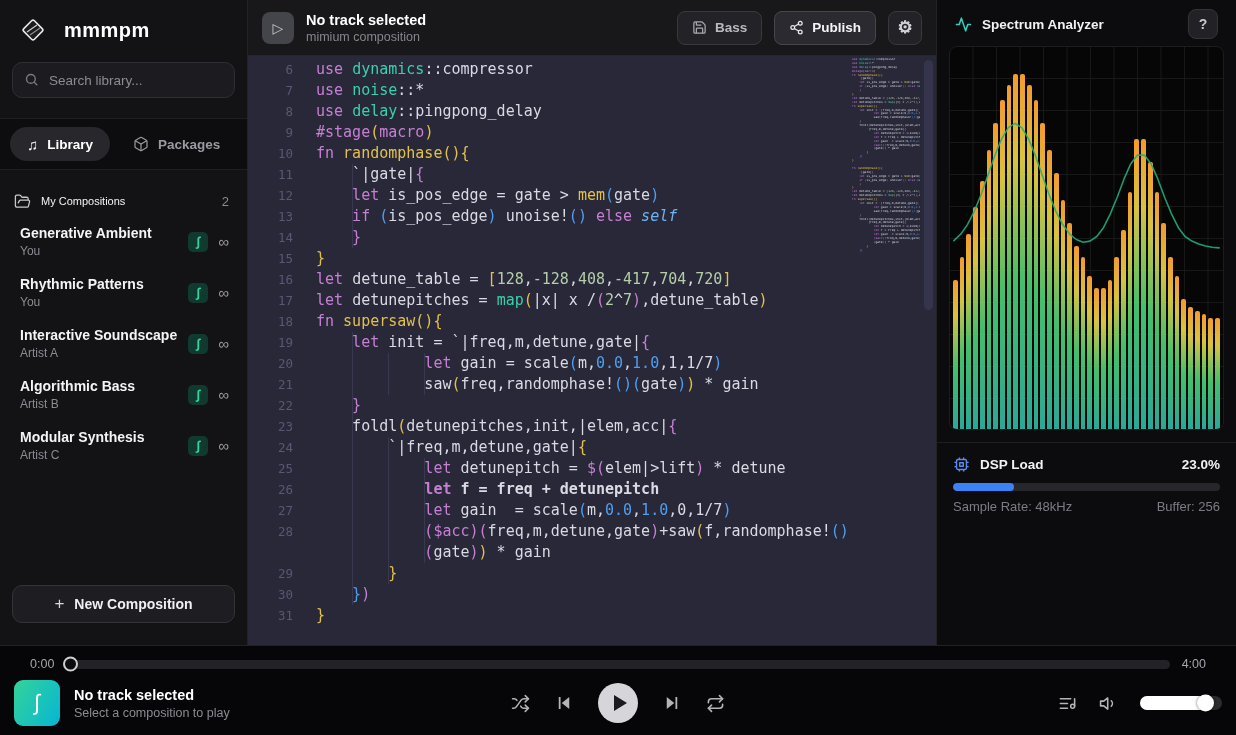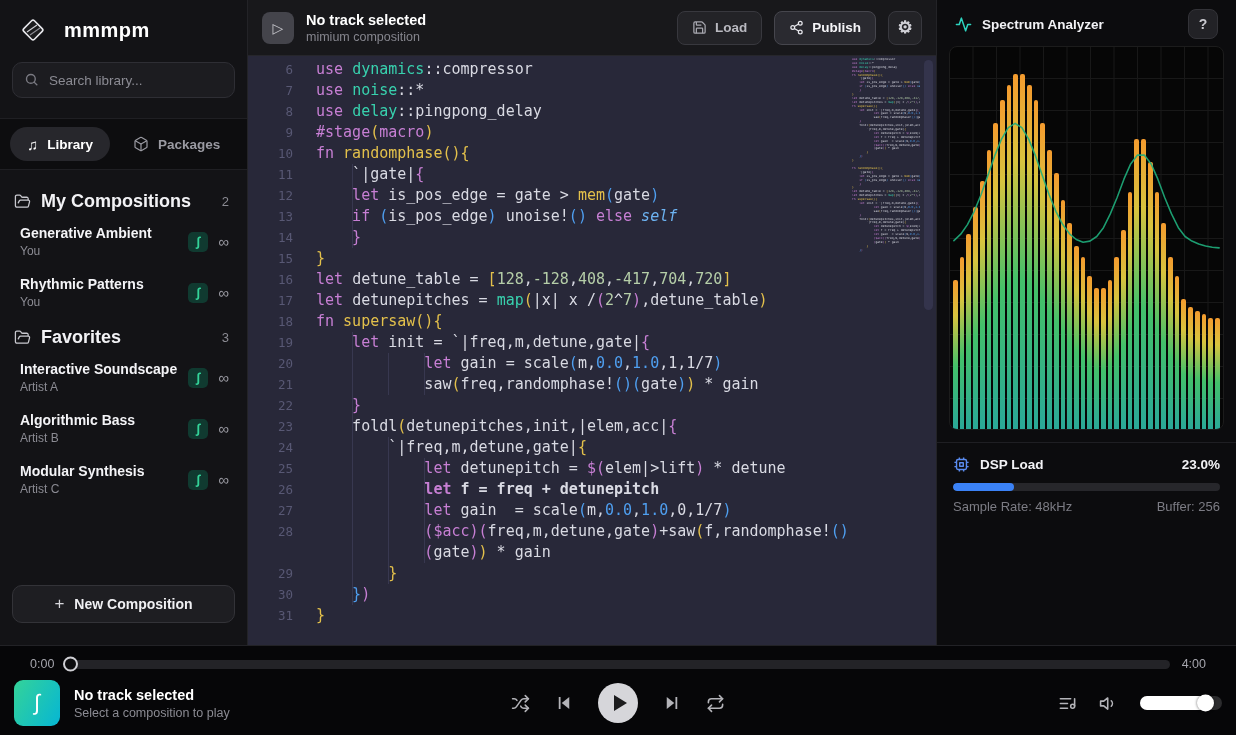--- a/index.html
+++ b/index.html
@@ -16,21 +16,21 @@
   .search-wrap{margin:4px 12px 20px;position:relative}
   .search-wrap svg{position:absolute;left:12px;top:10px}
   .search-input{width:100%;height:36px;background:#1c1c20;border:1px solid #2e2e34;border-radius:10px;color:#d4d4da;padding:0 10px 0 36px;font-size:13.5px;outline:none;font-family:"Liberation Sans",sans-serif}
   .search-input::placeholder{color:#8b8b93}
   .tabs{display:flex;align-items:center;gap:6px;padding:8px 10px;border-top:1px solid #1f1f23;border-bottom:1px solid #1f1f23;background:#0d0d0f}
   .tab{display:flex;align-items:center;gap:9px;height:34px;padding:0 17px;border-radius:17px;color:#9a9aa2;font-size:13.5px;font-weight:bold;cursor:pointer}
   .tab.active{background:#27272c;color:#fff}
   .tab .glyph{font-size:15px}
   .side-list{flex:1;padding:12px 14px 0;overflow:hidden}
   .sec-head{display:flex;align-items:center;gap:10px;height:30px;margin-top:4px}
-  .sec-title{font-size:18px;font-weight:bold;color:#f2f2f5;flex:1}
+  .sec-title{font-size:11px;font-weight:normal;color:#f2f2f5;flex:1}
   .sec-count{color:#8b8b93;font-size:13px;padding-right:4px}
   .side-item{display:flex;align-items:center;gap:8px;padding:9px 2px 9px 6px;border-radius:8px;cursor:pointer}
   .si-text{flex:1;min-width:0}
   .si-title{font-size:14px;font-weight:bold;color:#f4f4f7;white-space:nowrap}
   .si-sub{font-size:12px;color:#8b8b93;margin-top:3px}
   .si-badge{width:20px;height:20px;border-radius:5px;background:#103a30;color:#34d399;display:flex;align-items:center;justify-content:center;font-size:13px;font-weight:bold;flex:none}
   .si-inf{color:#9a9aa2;font-size:15px;flex:none;padding:0 2px}
   .new-comp{margin:14px 12px 22px;height:38px;border-radius:10px;background:#1e1e22;border:1px solid #333338;display:flex;align-items:center;justify-content:center;gap:10px;color:#f0f0f3;font-size:14px;font-weight:bold;cursor:pointer}
   .new-comp .plus{font-size:17px;font-weight:normal;color:#d6d6db}
 
@@ -174,29 +174,20 @@
       <div class="si-title">Rhythmic Patterns</div>
       <div class="si-sub">You</div>
     </div>
     <span class="si-badge">∫</span>
     <span class="si-inf">∞</span>
   </div>
 </div>
   </div>
 
   <div class="side-sec">
-    <div class="sec-head">
-      <span>
-        <svg width="17" height="17" viewBox="0 0 24 24" fill="none" stroke="#c9c9cf" stroke-width="1.8" stroke-linecap="round" stroke-linejoin="round">
-          <path d="m6 14 1.5-2.9A2 2 0 0 1 9.24 10H20a2 2 0 0 1 1.94 2.5l-1.54 6a2 2 0 0 1-1.95 1.5H4a2 2 0 0 1-2-2V5a2 2 0 0 1 2-2h3.9a2 2 0 0 1 1.69.9l.81 1.2a2 2 0 0 0 1.67.9H18a2 2 0 0 1 2 2v2"></path>
-        </svg>
-      </span>
-      <span class="sec-title">Favorites</span>
-      <span class="sec-count">3</span>
-    </div>
     <div class="sec-items">
   <div class="side-item">
     <div class="si-text">
       <div class="si-title">Interactive Soundscape</div>
       <div class="si-sub">Artist A</div>
     </div>
     <span class="si-badge">∫</span>
     <span class="si-inf">∞</span>
   </div>
 
@@ -235,21 +226,21 @@
         <div class="hdr-titles">
           <div class="hdr-title">No track selected</div>
           <div class="hdr-sub">mimium composition</div>
         </div>
         <div class="btn">
           <svg width="15" height="15" viewBox="0 0 24 24" fill="none" stroke="#a8a8b0" stroke-width="2" stroke-linejoin="round">
             <path d="M15.2 3a2 2 0 0 1 1.4.6l3.8 3.8a2 2 0 0 1 .6 1.4V19a2 2 0 0 1-2 2H5a2 2 0 0 1-2-2V5a2 2 0 0 1 2-2z"></path>
             <path d="M17 21v-7a1 1 0 0 0-1-1H8a1 1 0 0 0-1 1v7"></path>
               <path d="M7 3v4a1 1 0 0 0 1 1h7"></path>
           </svg>
-          <span>Load</span>
+          <span>Bass</span>
         </div>
         <div class="btn publish">
           <svg width="15" height="15" viewBox="0 0 24 24" fill="none" stroke="#e9e9ee" stroke-width="2">
             <circle cx="18" cy="5" r="3"></circle>
               <circle cx="6" cy="12" r="3"></circle>
               <circle cx="18" cy="19" r="3"></circle>
             <line x1="8.6" y1="13.5" x2="15.4" y2="17.5"></line>
               <line x1="15.4" y1="6.5" x2="8.6" y2="10.5"></line>
           </svg>
           <span>Publish</span>

